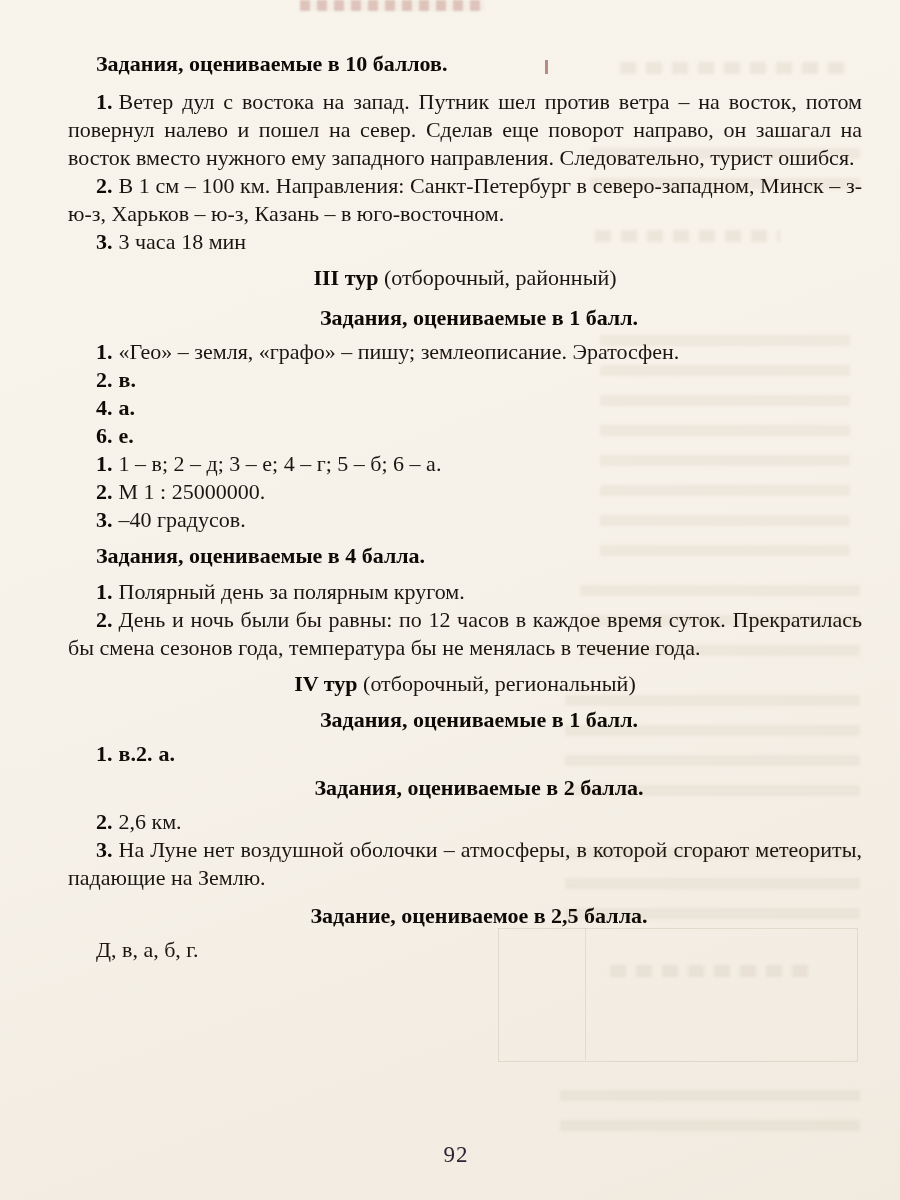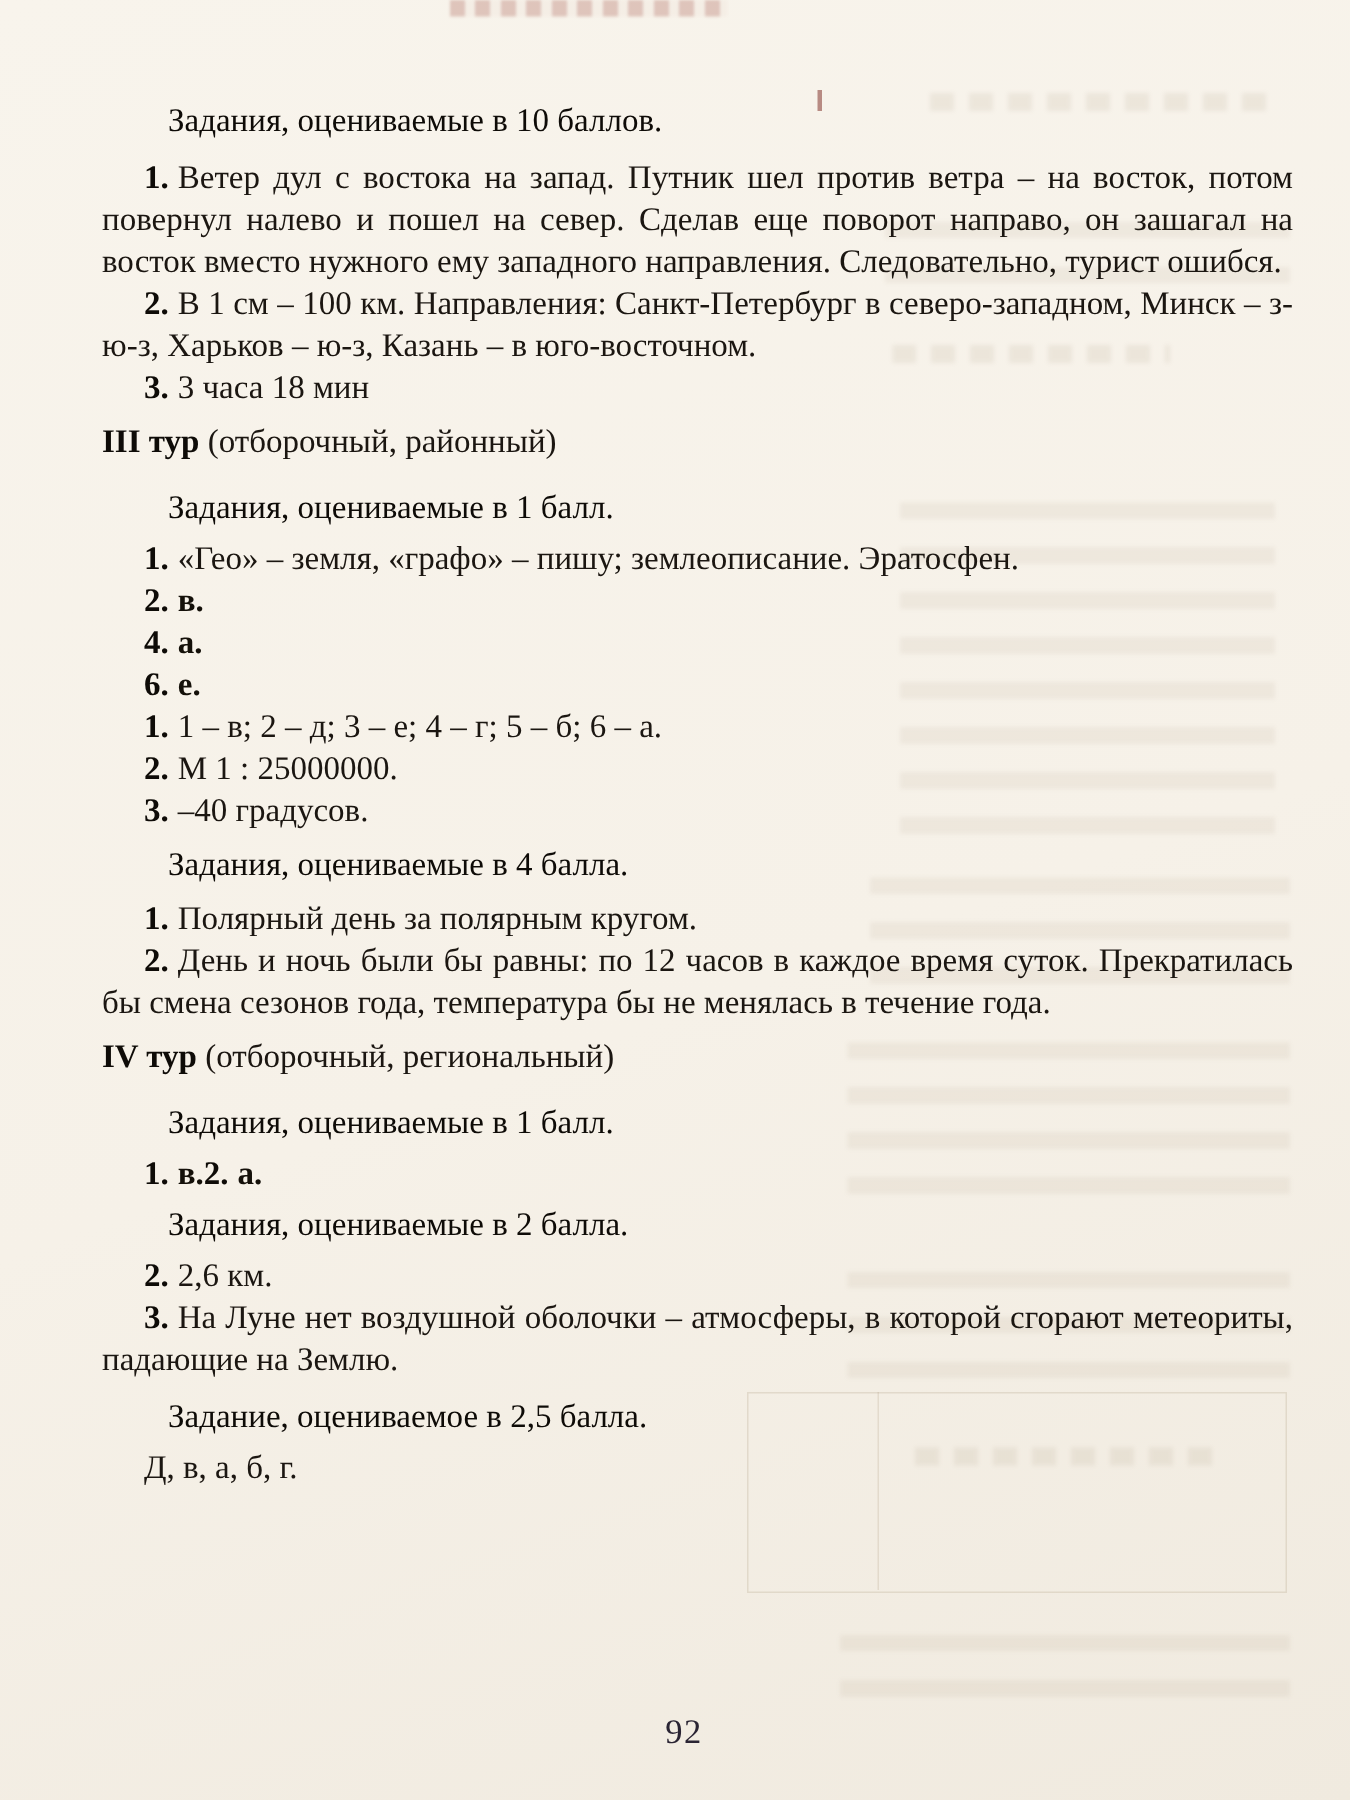--- a/index.html
+++ b/index.html
@@ -18,45 +18,45 @@
   }
   .body-col {
     position: absolute;
     left: 68px; top: 0;
     width: 794px;
     padding-top: 50px;
     font-size: 22px;
     line-height: 28px;
   }
   .h {
-    font-weight: 400;
+    font-weight: 700;
     text-indent: 28px;
     color: #0e0b07;
-    margin: 16px;
+    margin: 0;
   }
   .para {
     margin: 0;
     text-align: justify;
     text-indent: 28px;
   }
   .para:last-child { text-align: left; }
   .num { font-weight: 700; margin-right: 6px; color: #0e0b07; }
   .ans-letter { font-weight: 700; color: #141009; }
   .item { margin: 0; text-indent: 28px; }
   .tour {
     margin: 0;
-    text-align: left;
+    text-align: center;
     text-indent: 0;
   }
   .tour .tname { font-weight: 700; color: #0e0b07; }
 
   
   .mb10 { margin-bottom: 10px; }
   .mb12 { margin-bottom: 12px; }
-  .mb6  { margin-bottom: 6px; }
+  .mb6  { margin-bottom: 6px; text-align: center; }
   .mb4  { margin-bottom: 4px; }
   .mb8  { margin-bottom: 8px; }
   .mt4  { margin-top: 4px; }
   .mt6  { margin-top: 6px; }
   .mt8  { margin-top: 8px; }
   .mt10 { margin-top: 10px; }
 
   .ans-row { margin: 0; text-indent: 0; padding-left: 28px; }
   .ans-row .second { }
 

